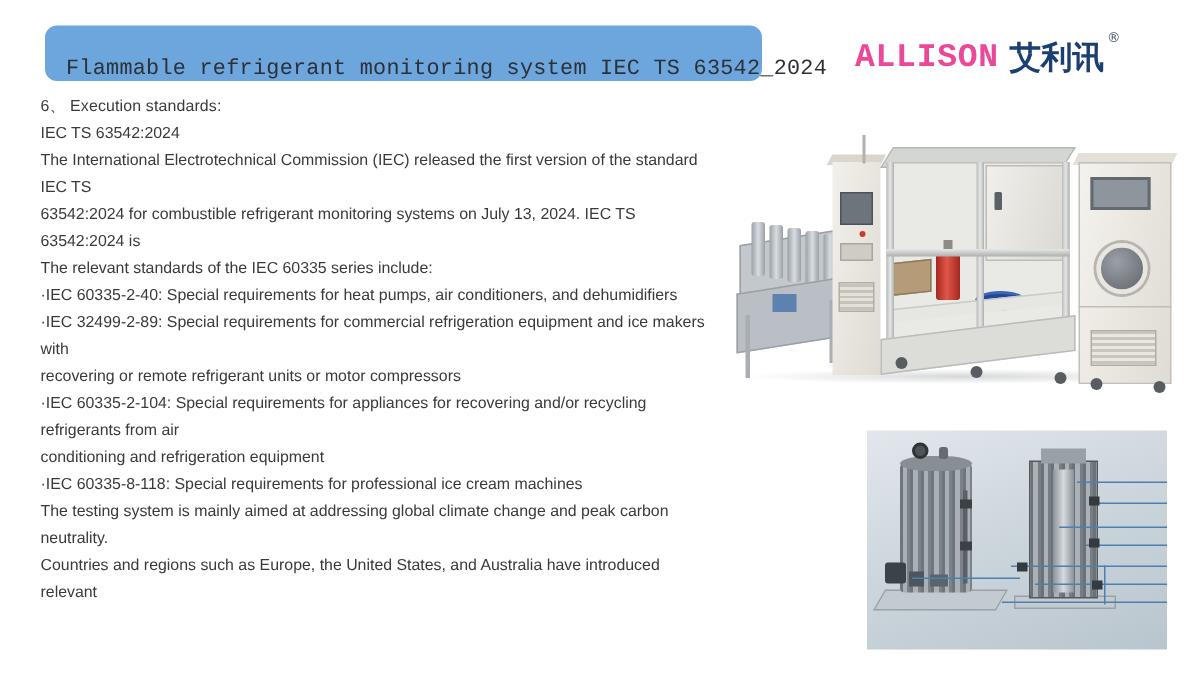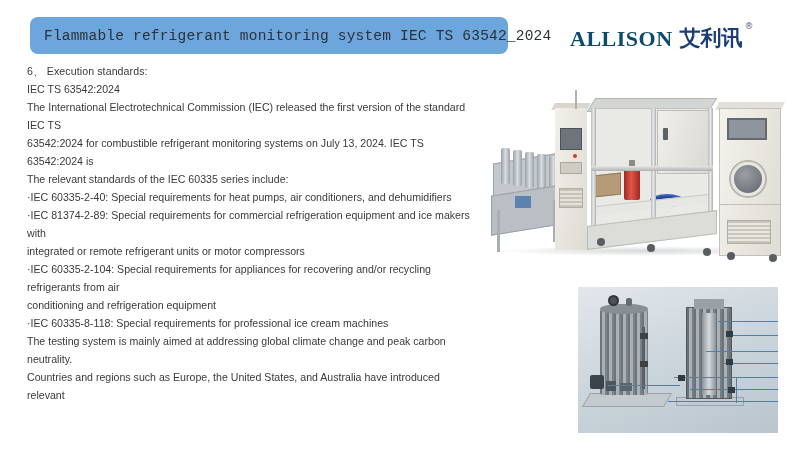--- a/index.html
+++ b/index.html
@@ -14,42 +14,42 @@
 
   .page { position: relative; width: 800px; height: 450px; }
 
   
   .title-banner {
     position: absolute;
     left: 30px; top: 17px;
     width: 478px; height: 37px;
     background: #6ca6dc;
     border-radius: 8px;
-    display: flex; align-items: center;
+    display: flex; align-items: flex-end;
   }
   .title-text {
     font-family: "Liberation Mono", "DejaVu Sans Mono", monospace;
     font-size: 14.5px;
     color: #2c3038;
     letter-spacing: 0.2px;
     padding-left: 14px;
     white-space: nowrap;
   }
 
   
   .logo {
     position: absolute;
     left: 570px; top: 28px;
     display: flex; align-items: flex-start;
   }
   .logo-en {
-    font-family: Liberation Serif, serif;
+    font-family: Liberation Mono, monospace;
     font-weight: bold;
     font-size: 22px;
-    color: #0c4a6e;
+    color: #ec4899;
     letter-spacing: 0.5px;
     line-height: 1;
   }
   .logo-cn {
     font-family: "DejaVu Sans", sans-serif;
     font-weight: bold;
     font-size: 21px;
     color: #1b3f74;
     margin-left: 7px;
     line-height: 1;
@@ -209,22 +209,22 @@
     <span class="logo-reg">®</span>
   </div>
 
   <div class="body-col">
     <div class="b-line heading">6、 Execution standards:</div>
     <div class="b-line">IEC TS 63542:2024</div>
     <div class="b-line">The International Electrotechnical Commission (IEC) released the first version of the standard IEC TS</div>
     <div class="b-line">63542:2024 for combustible refrigerant monitoring systems on July 13, 2024. IEC TS 63542:2024 is</div>
     <div class="b-line">The relevant standards of the IEC 60335 series include:</div>
     <div class="b-line">·IEC 60335-2-40: Special requirements for heat pumps, air conditioners, and dehumidifiers</div>
-    <div class="b-line">·IEC 81374-2-89: Special requirements for commercial refrigeration equipment and ice makers with</div>
-    <div class="b-line">integrated or remote refrigerant units or motor compressors</div>
+    <div class="b-line">·IEC 32499-2-89: Special requirements for commercial refrigeration equipment and ice makers with</div>
+    <div class="b-line">recovering or remote refrigerant units or motor compressors</div>
     <div class="b-line">·IEC 60335-2-104: Special requirements for appliances for recovering and/or recycling refrigerants from air</div>
     <div class="b-line">conditioning and refrigeration equipment</div>
     <div class="b-line">·IEC 60335-8-118: Special requirements for professional ice cream machines</div>
     <div class="b-line">The testing system is mainly aimed at addressing global climate change and peak carbon neutrality.</div>
     <div class="b-line">Countries and regions such as Europe, the United States, and Australia have introduced relevant</div>
 
   </div>
 
   <div class="photo1">
     <div class="p1 floor-shadow"></div>

